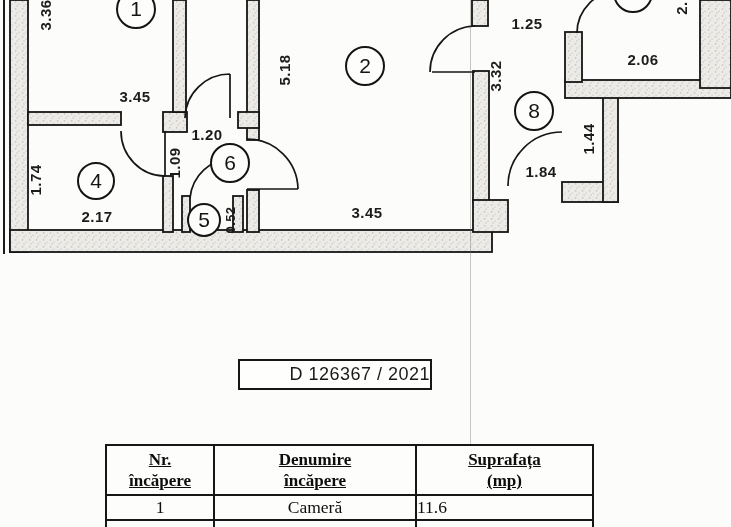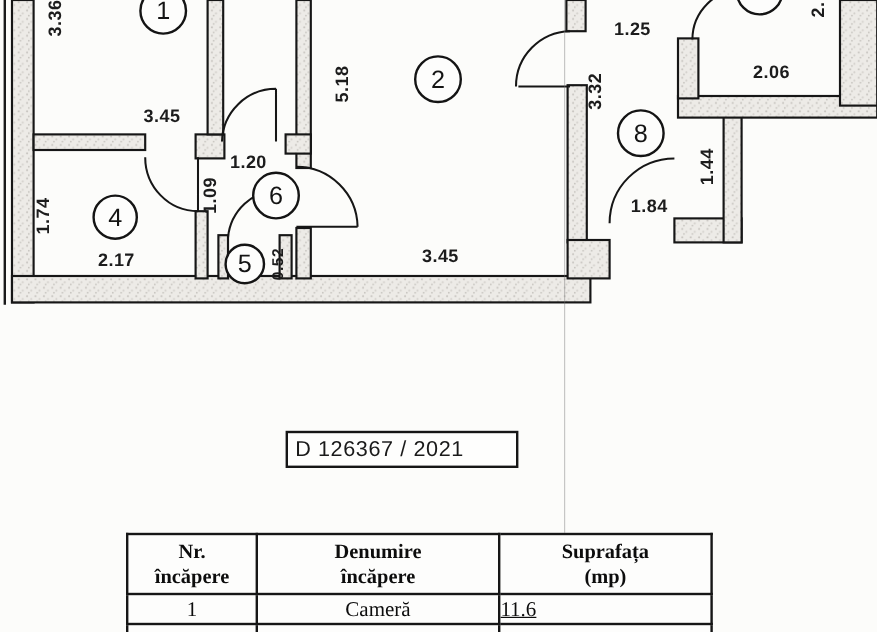--- a/index.html
+++ b/index.html
@@ -8,32 +8,32 @@
     background:#fcfcfa;font-family:"Liberation Sans",sans-serif;
   }
   .crease{position:absolute;top:0;width:1px;height:527px;background:rgba(110,110,110,.38);}
   svg text{user-select:none;}
   .dim{font-family:"Liberation Sans",sans-serif;font-size:15px;font-weight:600;fill:#1c1c1c;letter-spacing:.4px;}
   .roomnum{font-family:"Liberation Sans",sans-serif;font-size:21px;font-weight:400;fill:#141414;}
   .stamp{
     position:absolute;left:238px;top:359px;width:184px;height:27px;
     border:2.5px solid #161616;background:rgba(255,255,255,.6);
     display:flex;align-items:center;padding-left:6px;
-    font-size:18px;color:#1a1a1a;letter-spacing:.5px;white-space:nowrap;
+    font-size:18px;color:#1a1a1a;letter-spacing:.5px;white-space:nowrap;justify-content:flex-end;
   }
   table.areas{
     position:absolute;left:105px;top:444px;border-collapse:collapse;table-layout:fixed;
     font-family:"Liberation Serif",serif;color:#0d0d0d;background:#fdfdfc;
   }
   table.areas th,table.areas td{border:2px solid #161616;overflow:hidden;}
-  table.areas th{font-size:17px;font-weight:bold;text-align:center;line-height:1.25;padding:2px 0;height:44px;}
+  table.areas th{font-size:17px;font-weight:bold;text-align:center;line-height:1.25;padding:2px 0;height:44px;text-decoration:underline;}
   table.areas td{font-size:17.5px;height:23px;padding:0;}
   td.c-nr{text-align:center;}
   td.c-den{padding-left:10px;text-align:center;}
-  td.c-sup{padding-left:51px;text-decoration:underline;}
+  td.c-sup{padding-left:51px;}
   tr.partial td{height:12px;border-bottom:none;}
 </style>
 </head>
 <body>
 
 <div class="page">
 
   <svg width="731" height="260" viewBox="0 0 731 260" style="position:absolute;left:0;top:0;">
     <defs>
       <pattern id="hatch" width="7" height="7" patternUnits="userSpaceOnUse">

